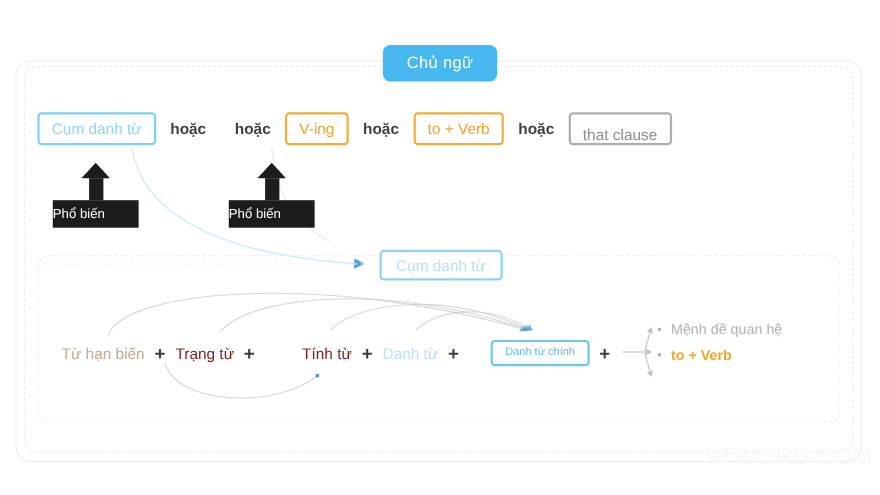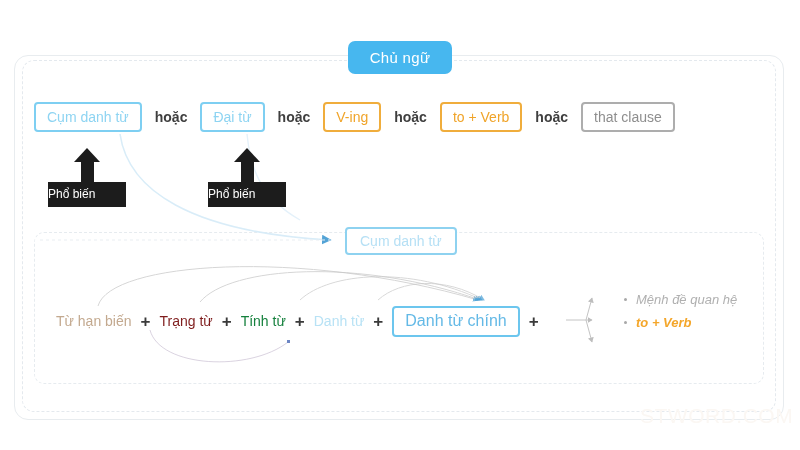--- a/index.html
+++ b/index.html
@@ -110,21 +110,21 @@
     align-items: center;
     justify-content: center;
     padding: 0 11px;
     font-size: 14px;
     color: #8fd5f3;
     background: #fff;
     white-space: nowrap;
   }
   .opt-box.blue   { border-color: #7ecff2; color: #8ed4f2; }
   .opt-box.orange { border-color: #f0ad3c; color: #f0a429; }
-  .opt-box.gray   { border-color: #adadad; color: #8e8e8e; }
+  .opt-box.gray   { border-color: #adadad; color: #8e8e8e; align-items: flex-end; }
 
   .conj {
     font-size: 14px;
     color: #3f3f3f;
     padding: 0 13px;
     white-space: nowrap;
     font-weight: bold;
   }
 
   
@@ -197,33 +197,33 @@
     font-weight: bold;
     color: #3a3a3a;
     padding: 0 9px;
     line-height: 1;
   }
   .term-boxed {
     box-sizing: border-box;
     border: 2px solid #6cc6ee;
     border-radius: 4px;
     padding: 4px 11px 5px 11px;
-    font-size: 16px;
+    font-size: 10px;
     color: #63b9e6;
     background: #fff;
     white-space: nowrap;
+    margin-left: 20px;
   }
 
   
   .bullets {
     position: absolute;
-    left: 624px;
+    left: 598px;
     top: 288px;
     z-index: 3;
-    font-style: italic;
   }
   .bullet-item {
     display: flex;
     align-items: center;
     height: 23px;
     font-size: 13px;
     white-space: nowrap;
   }
   .bullet-dot {
     width: 3px;
@@ -291,23 +291,20 @@
   <div class="title-badge">
     <span>Chủ ngữ</span>
   </div>
 
   <div class="option-row">
     <div class="opt-box blue">
       <span>Cụm danh từ</span>
     </div>
     <span class="conj">hoặc</span>
 
-    <div class="opt-box blue">
-      <span>Đại từ</span>
-    </div>
     <span class="conj">hoặc</span>
 
     <div class="opt-box orange">
       <span>V-ing</span>
     </div>
     <span class="conj">hoặc</span>
 
     <div class="opt-box orange">
       <span>to + Verb</span>
     </div>
@@ -334,21 +331,21 @@
     <span>Cụm danh từ</span>
   </div>
 
   <div class="formula">
     <span class="term" style="color: rgb(195, 169, 143);">Từ hạn biến</span>
     <span class="plus">+</span>
 
     <span class="term" style="color: #7f1d1d;">Trạng từ</span>
     <span class="plus">+</span>
 
-    <span class="term" style="color: #15803d;">Tính từ</span>
+    <span class="term" style="color: #7f1d1d; margin-left: 34px;">Tính từ</span>
     <span class="plus">+</span>
 
     <span class="term" style="color: rgb(184, 226, 245);">Danh từ</span>
     <span class="plus">+</span>
 
     <span class="term-boxed" style="color: rgb(99, 185, 230);">Danh từ chính</span>
     <span class="plus">+</span>
   </div>
 
   <div class="bullets">

